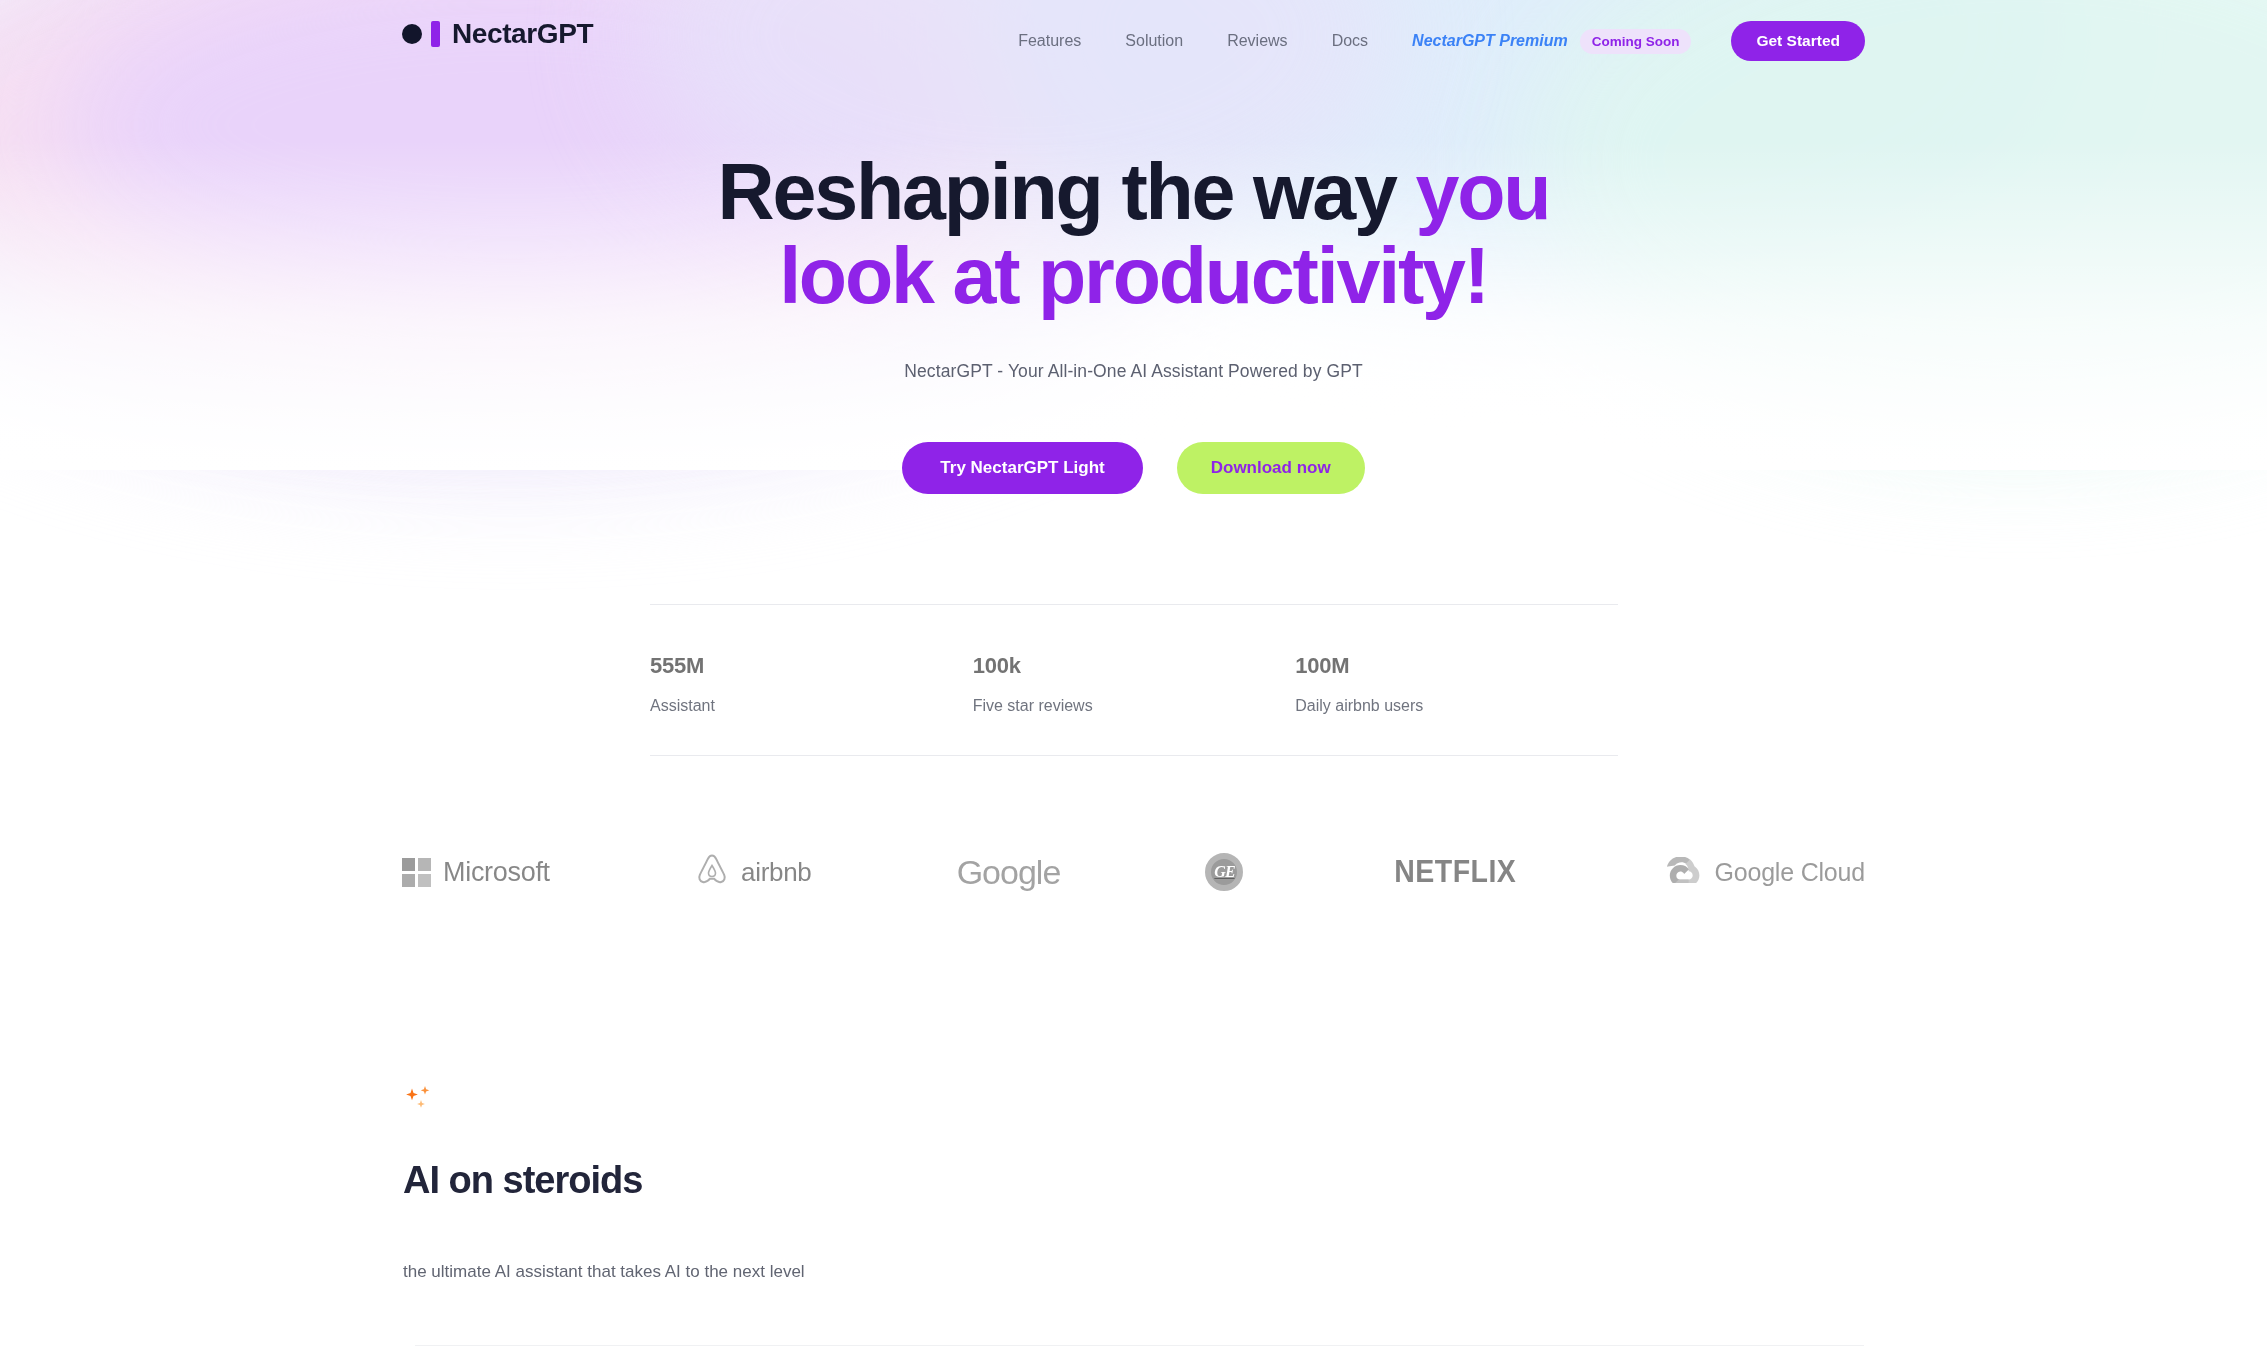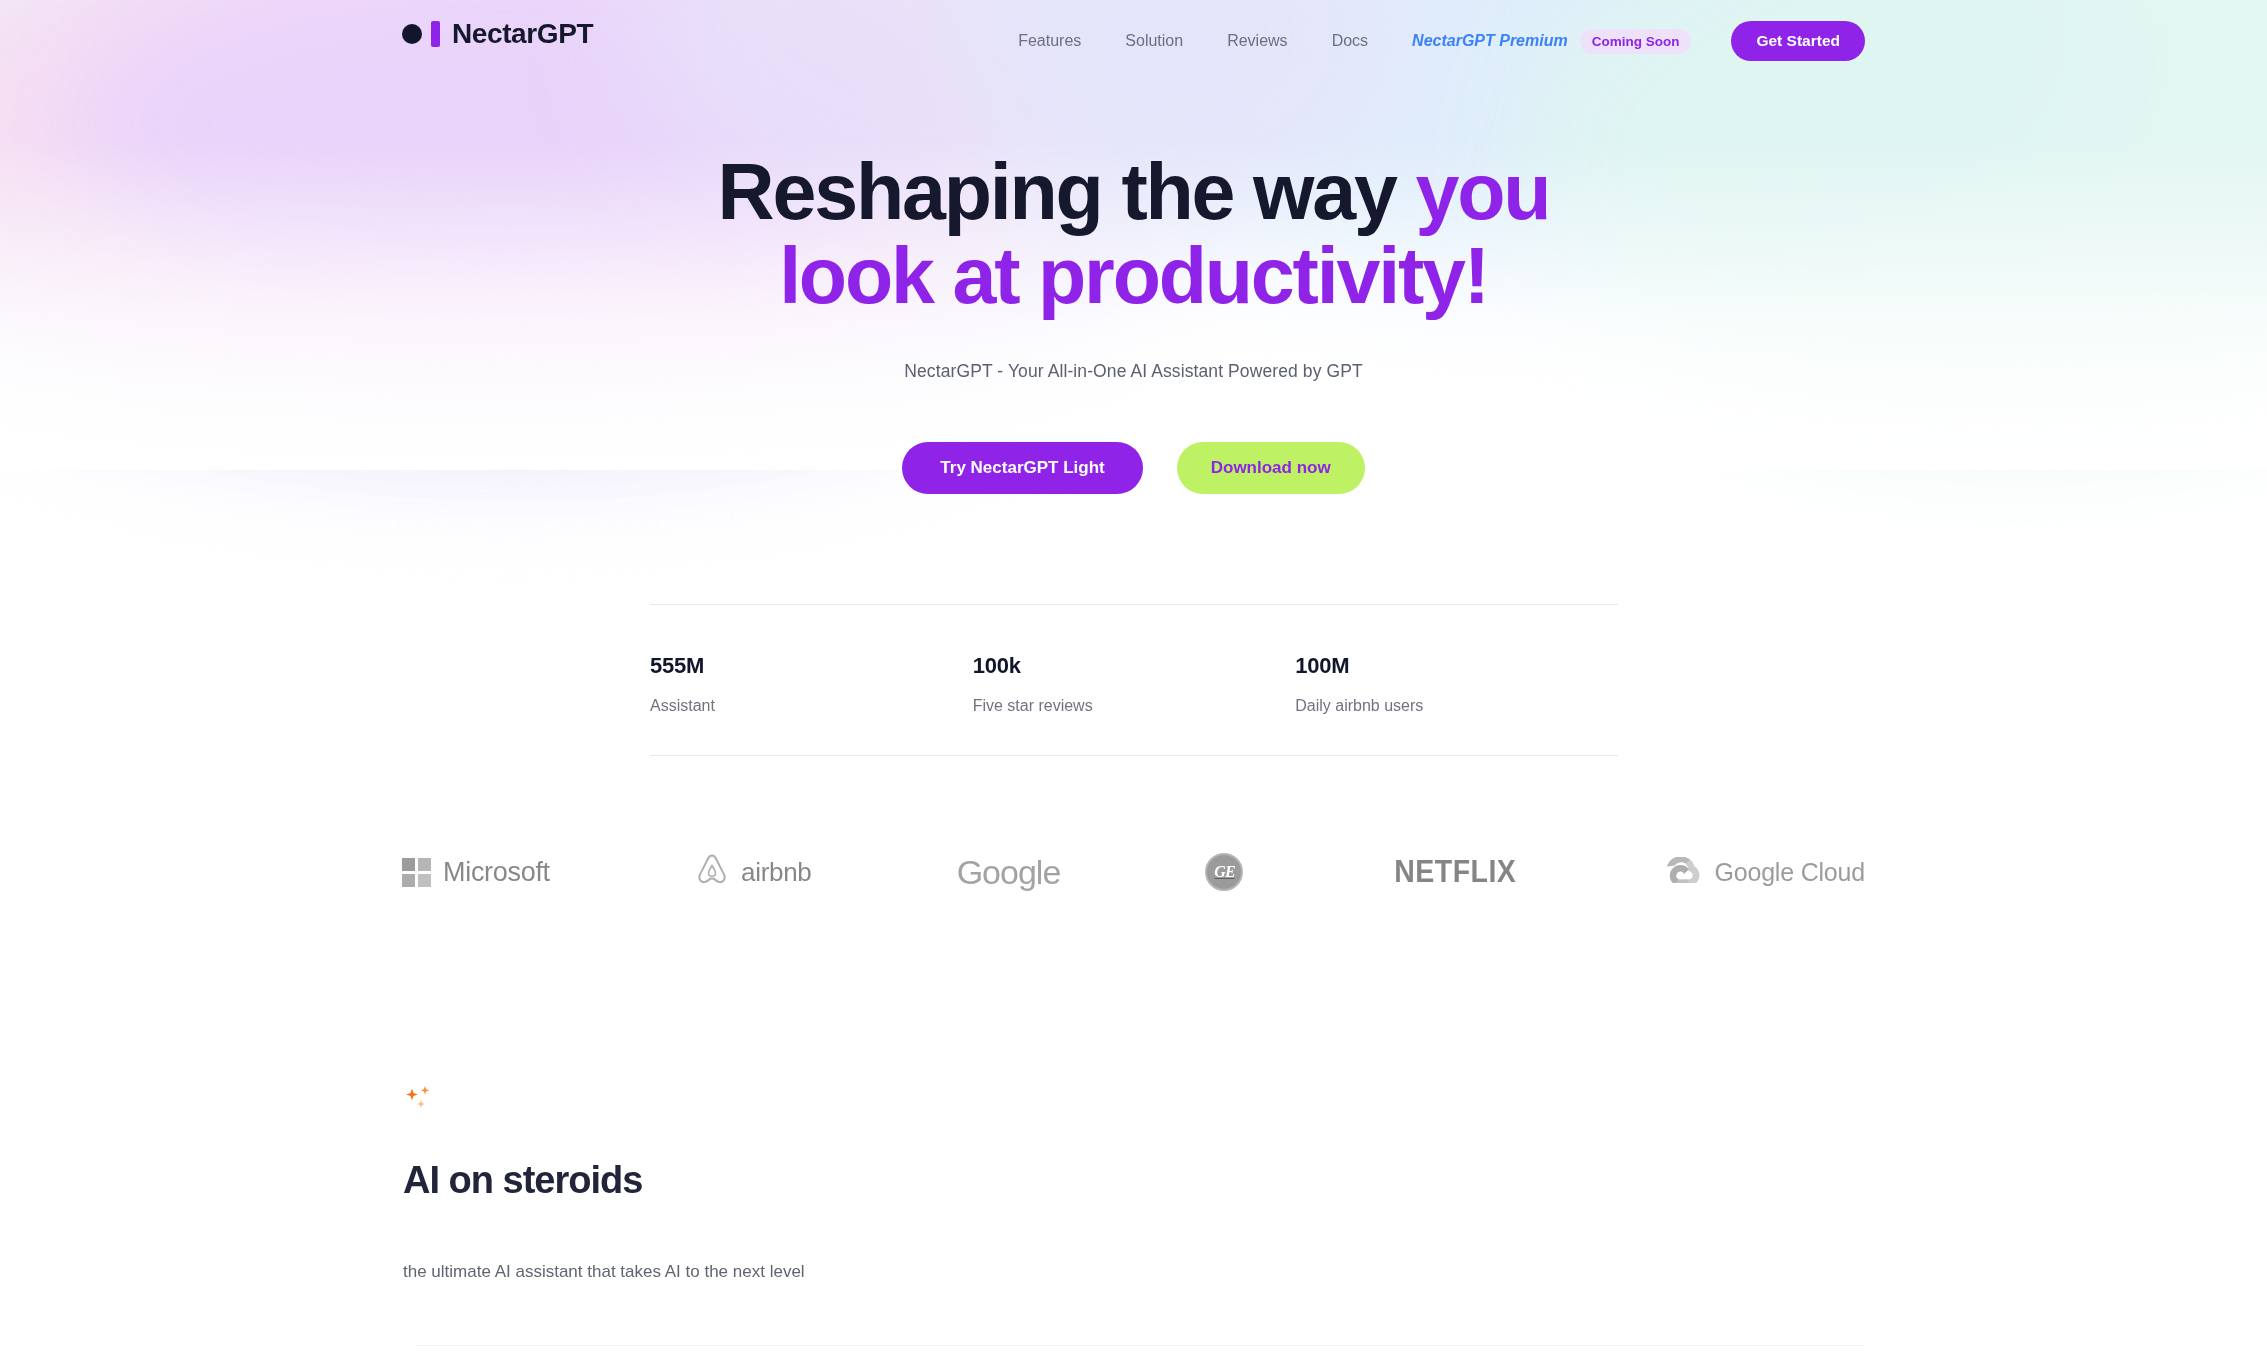--- a/index.html
+++ b/index.html
@@ -64,21 +64,21 @@
   .btn-secondary {
     background: #bef264; color: #8f23e8; font-size: 17px; font-weight: 600;
     border: none; border-radius: 26px; padding: 16px 34px; cursor: pointer; text-align: center;
   }
 
   
   .stats-wrap { position: absolute; top: 604px; left: 650px; width: 968px; z-index: 10; }
   .divider { height: 1px; background: #e9eaee; width: 100%; }
   .stats { display: flex; padding: 48px 0 40px 0; }
   .stat { width: 33.33%; }
-  .stat-value { font-size: 22px; font-weight: 600; color: #0f172a; letter-spacing: -.2px; }
+  .stat-value { font-size: 22px; font-weight: 600; color: #737373; letter-spacing: -.2px; }
   .stat-label { margin-top: 18px; font-size: 16px; color: #70747f; }
 
   
   .logos { position: absolute; top: 840px; left: 402px; right: 402px; height: 64px;
            display: flex; align-items: center; justify-content: space-between; z-index: 10; }
   .logo { display: flex; align-items: center; gap: 12px; opacity: .62; filter: grayscale(100%); }
   .logo-text { font-size: 26px; color: #0c4a6e; letter-spacing: -.3px; }
 
   .ms-grid { width: 29px; height: 29px; display: grid; grid-template-columns: 1fr 1fr; grid-template-rows: 1fr 1fr; gap: 3px; }
   .ms-grid i { display: block; background: #6f6f6f; }
@@ -87,21 +87,21 @@
   .ms-grid i:nth-child(3) { background: #7a7a7a; }
   .ms-grid i:nth-child(4) { background: #9a9a9a; }
   .logo-ms .logo-text { font-size: 27px; }
 
   .logo-netflix .logo-text { font-size: 31px; font-weight: 700; letter-spacing: .5px;
     font-family: "Liberation Sans Narrow", "Liberation Sans", sans-serif; transform: scaleX(.92); color: #3b3b3b; }
 
   .ge-circle {
     width: 38px; height: 38px; border-radius: 50%; background: #5e5e5e;
     display: flex; align-items: center; justify-content: center;
-    border: 2px solid #f97316;
+    border: 6px solid #f97316;
     text-decoration: underline;
   }
   .ge-circle span { color: #fff; font-size: 16px; font-style: italic; font-weight: 700;
                     font-family: "Liberation Serif", serif; letter-spacing: -1px; }
 
   .gc-text { font-size: 25px; color: #5f5f5f; letter-spacing: -.2px; }
 
   
   .feature { position: absolute; top: 1085px; left: 403px; right: 403px; z-index: 10; }
   .sparkle { width: 34px; height: 34px; display: block; }

